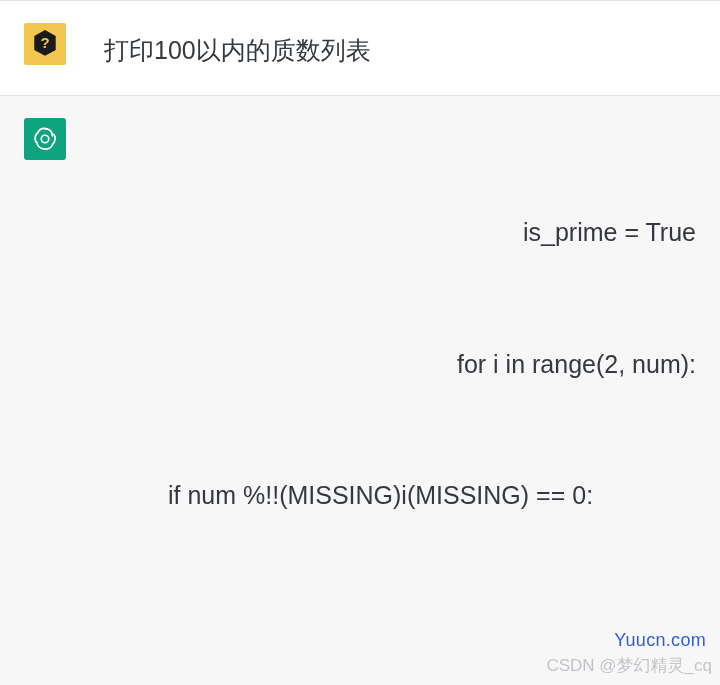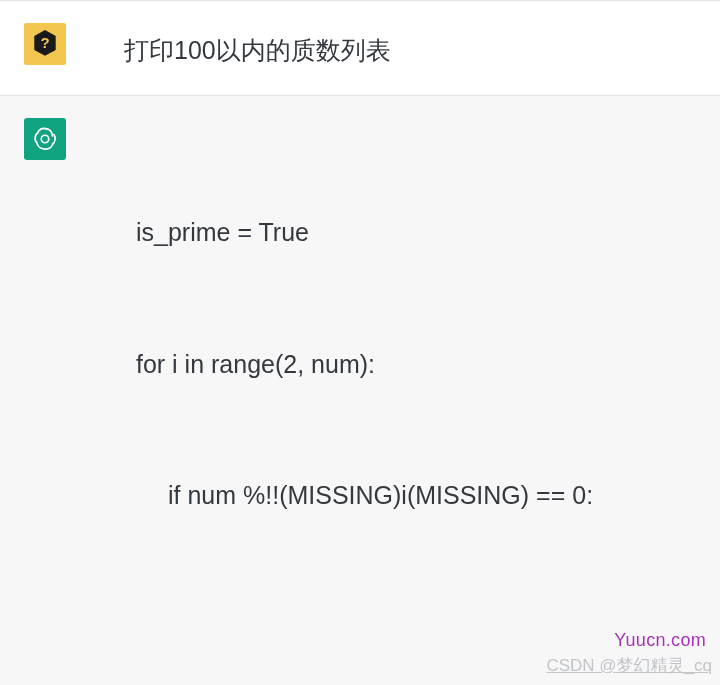--- a/index.html
+++ b/index.html
@@ -36,48 +36,46 @@
     .avatar svg { display: block; }
     .content {
       flex: 1;
       font-size: 25px;
       line-height: 1.75;
       color: #34393f;
       padding-top: 4px;
     }
     .content.question {
       padding-top: 6px;
-      margin-left: 20px;
     }
     .code-block {
       font-family: -apple-system, "Helvetica Neue", Arial, sans-serif;
       font-size: 25px;
       line-height: 1.75;
       white-space: pre;
       margin-top: 2px;
     }
-    .indent1 { padding-left: 32px; }
+    .indent1 { padding-left: 32px; text-align: right; }
     .indent2 { padding-left: 64px; }
     .watermark1 {
       position: absolute;
       right: 14px;
       bottom: 34px;
-      color: #a21caf;
+      color: #1d4ed8;
       font-size: 18px;
       opacity: 0.9;
       letter-spacing: 0.3px;
     }
     .watermark2 {
       position: absolute;
       right: 8px;
       bottom: 8px;
       color: #b8bcc0;
       font-size: 17px;
       opacity: 0.85;
-      text-decoration: underline;
     }
   </style>
 </head>
 <body>
 
 <div class="hr-top"></div>
 
 <div class="section">
   <div class="avatar user">
     <svg width="26" height="30" viewBox="0 0 24 28">

